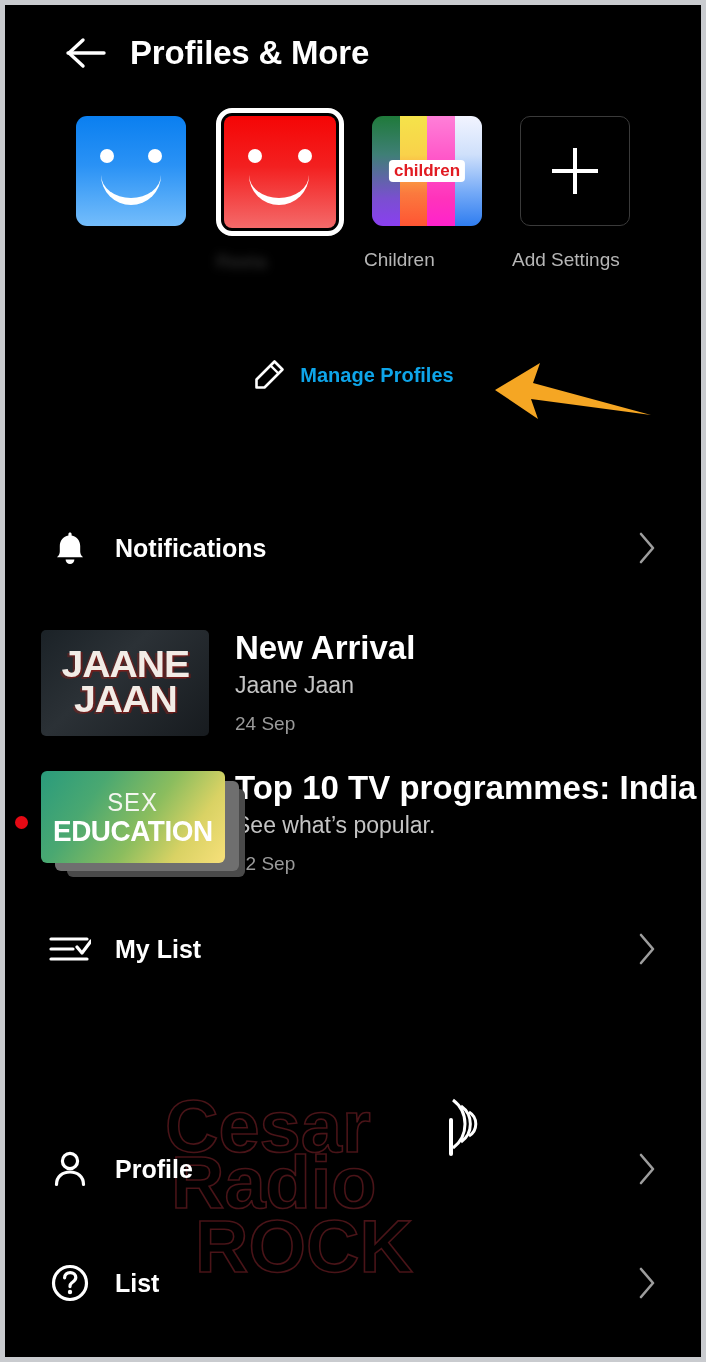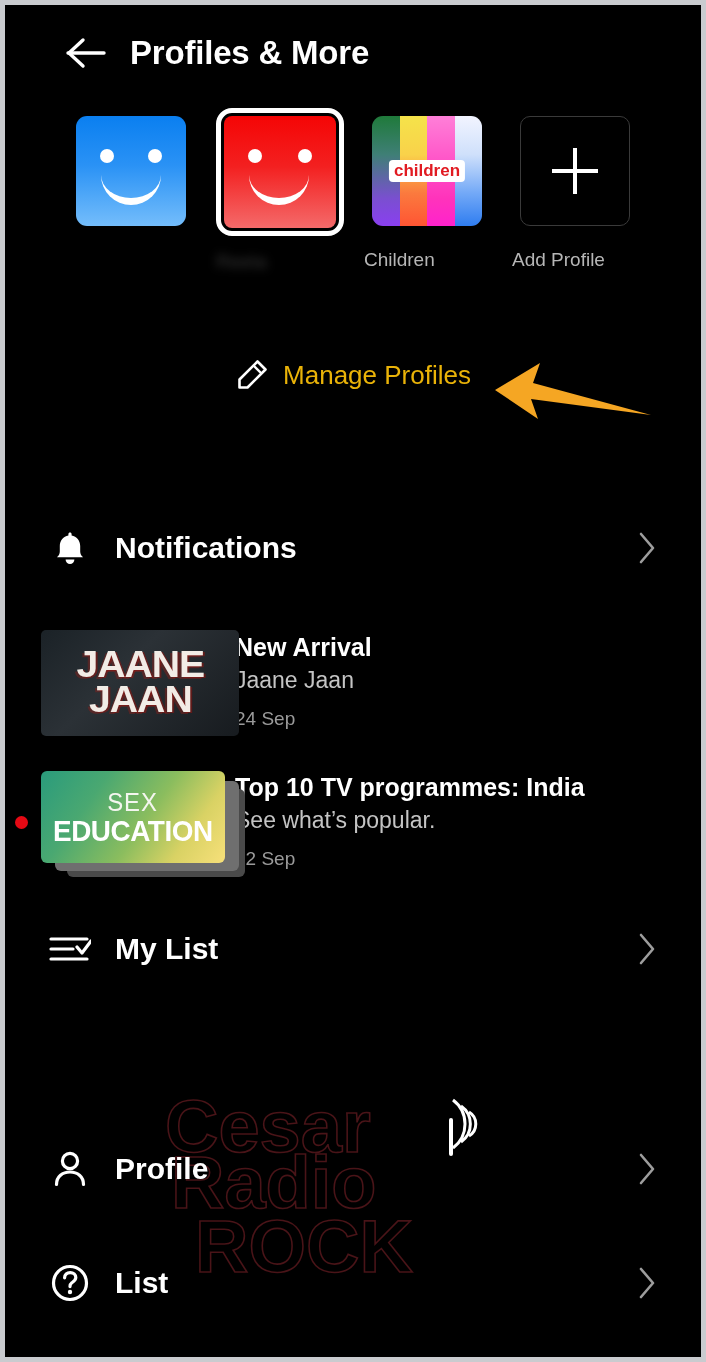--- a/index.html
+++ b/index.html
@@ -190,23 +190,23 @@
     position: absolute;
     left: 0;
     top: 353px;
     width: 696px;
     display: flex;
     align-items: center;
     justify-content: center;
     cursor: pointer;
   }
   #manage-profiles-label {
-    color: #eab308;
-    font-size: 26px;
-    font-weight: normal;
+    color: #0ea5e9;
+    font-size: 20px;
+    font-weight: bold;
     margin-left: 14px;
     white-space: nowrap;
   }
 
   
   #annotation-arrow {
     position: absolute;
     left: 488px;
     top: 352px;
     width: 160px;
@@ -226,21 +226,21 @@
   }
   .menu-icon {
     width: 46px;
     margin-left: 42px;
     display: flex;
     align-items: center;
     justify-content: center;
   }
   .menu-label {
     color: #ffffff;
-    font-size: 30px;
+    font-size: 25px;
     font-weight: bold;
     margin-left: 22px;
     white-space: nowrap;
     text-align: right;
   }
   .menu-chevron {
     margin-left: auto;
     margin-right: 44px;
     display: flex;
     align-items: center;
@@ -263,21 +263,21 @@
     flex: 0 0 228px;
   }
   .notif-text {
     display: flex;
     flex-direction: column;
     justify-content: center;
     margin-left: 2px;
   }
   .notif-title {
     color: #ffffff;
-    font-size: 25px;
+    font-size: 33px;
     font-weight: bold;
     line-height: 1.25;
     white-space: nowrap;
   }
   .notif-sub {
     color: #c4c4c4;
     font-size: 23px;
     line-height: 1.35;
     margin-top: 2px;
     white-space: nowrap;
@@ -297,21 +297,21 @@
     height: 13px;
     border-radius: 50%;
     background: #e50914;
   }
 
   
   #thumb-jaane {
     position: absolute;
     left: 36px;
     top: 7px;
-    width: 198px;
+    width: 168px;
     height: 106px;
     border-radius: 5px;
     overflow: hidden;
     background: linear-gradient(135deg, #1b2227 0%, #2b3136 40%, #171b1f 100%);
     display: flex;
     flex-direction: column;
     align-items: center;
     justify-content: center;
   }
   .jaane-line {
@@ -431,21 +431,21 @@
         <div class="profile-name">Children</div>
       </div>
 
       <div class="profile-cell">
         <div class="avatar-wrap">
           <div class="avatar add-profile">
             <div class="plus-v"></div>
             <div class="plus-h"></div>
           </div>
         </div>
-        <div class="profile-name">Add Profile</div>
+        <div class="profile-name">Add Settings</div>
       </div>
     </div>
 
     <div id="manage-profiles-row">
       <svg width="34" height="34" viewBox="0 0 34 34">
         <path d="M22.5 3.5 L30.5 11.5 L12.5 29.5 L4.5 29.5 L4.5 21.5 Z" fill="none" stroke="#ffffff" stroke-width="2.6" stroke-linejoin="round"></path>
         <line x1="18.5" y1="7.5" x2="26.5" y2="15.5" stroke="#ffffff" stroke-width="2.4"></line>
       </svg>
       <div id="manage-profiles-label">Manage Profiles</div>
     </div>

